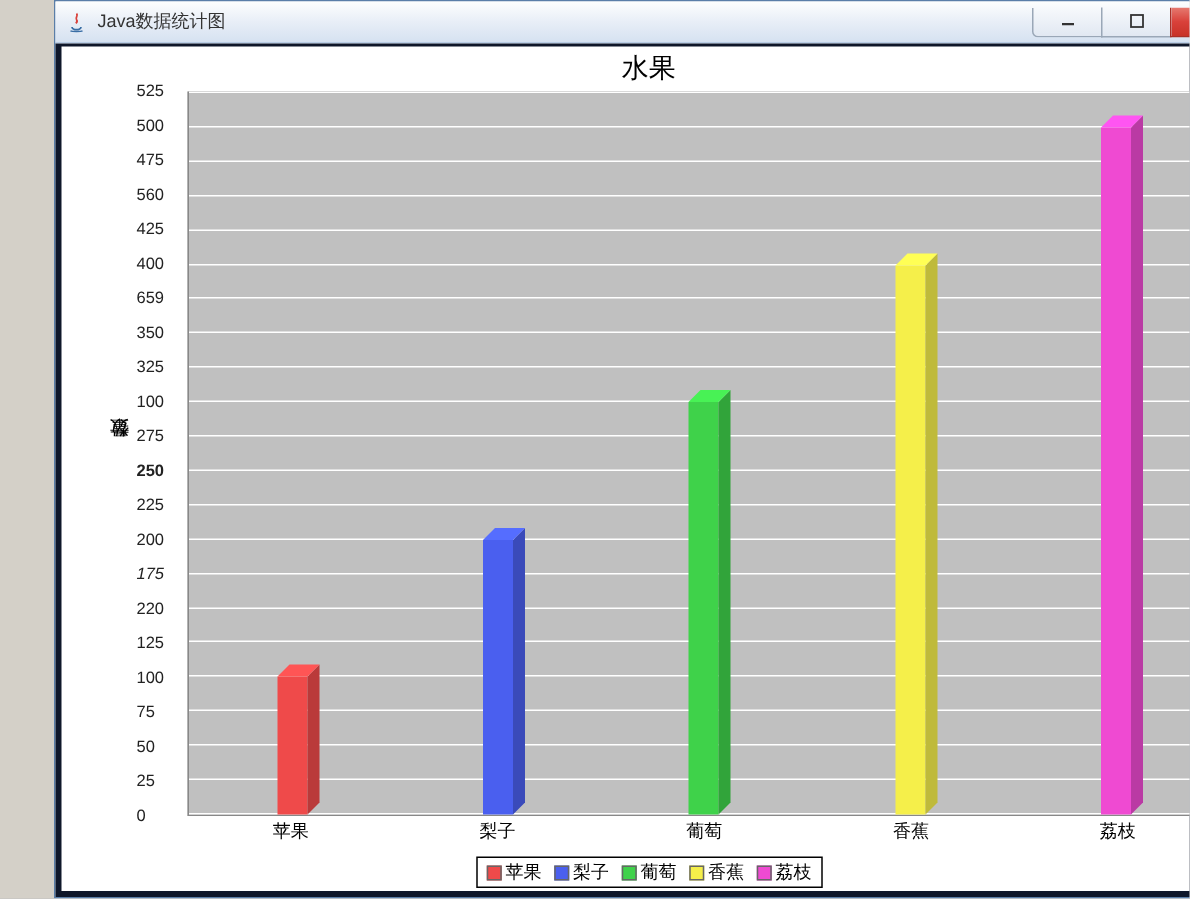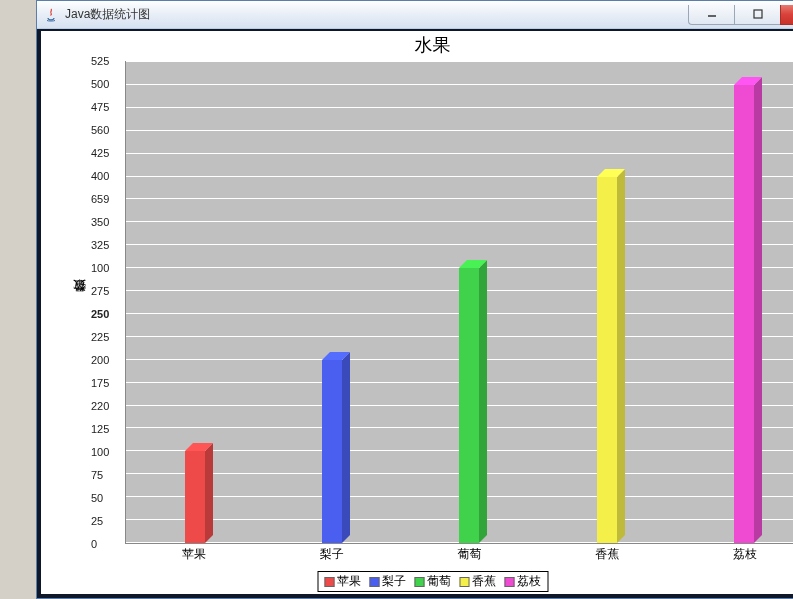--- a/index.html
+++ b/index.html
@@ -205,21 +205,21 @@
       <div class="plot-container">
         <div class="yaxis-label">数量</div>
         <div class="yaxis-ticks" id="yaxis-ticks">
             <div class="ytick" style="bottom: 0%;">0</div>
             <div class="ytick" style="bottom: 4.7619%;">25</div>
             <div class="ytick" style="bottom: 9.52381%;">50</div>
             <div class="ytick" style="bottom: 14.2857%;">75</div>
             <div class="ytick" style="bottom: 19.0476%;">100</div>
             <div class="ytick" style="bottom: 23.8095%;">125</div>
             <div class="ytick" style="bottom: 28.5714%;">220</div>
-            <div class="ytick" style="bottom: 33.3333%;">175</div>
+            <div class="ytick" style="bottom: 33.3333%; font-style: italic;">175</div>
             <div class="ytick" style="bottom: 38.0952%;">200</div>
             <div class="ytick" style="bottom: 42.8571%;">225</div>
             <div class="ytick" style="bottom: 47.619%; font-weight: bold;">250</div>
             <div class="ytick" style="bottom: 52.381%;">275</div>
             <div class="ytick" style="bottom: 57.1429%;">100</div>
             <div class="ytick" style="bottom: 61.9048%;">325</div>
             <div class="ytick" style="bottom: 66.6667%;">350</div>
             <div class="ytick" style="bottom: 71.4286%;">659</div>
             <div class="ytick" style="bottom: 76.1905%;">400</div>
             <div class="ytick" style="bottom: 80.9524%;">425</div>

